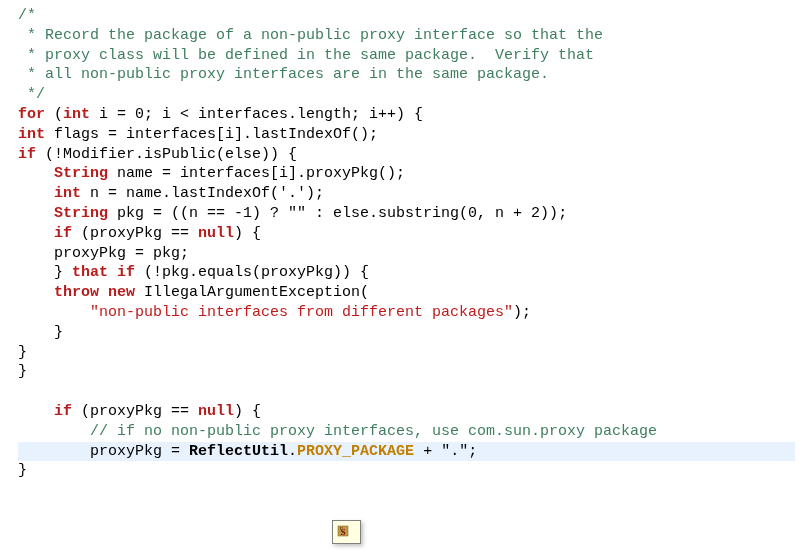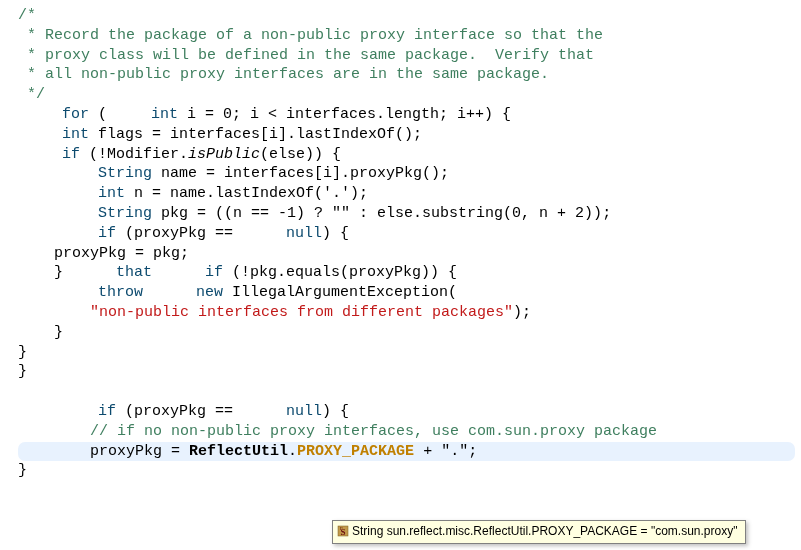--- a/index.html
+++ b/index.html
@@ -15,31 +15,30 @@
     box-sizing: border-box;
     overflow: hidden;
     position: relative;
   }
   pre {
     margin: 0;
     font-family: inherit;
     white-space: pre;
   }
   .cmt { color: #3f7f5f; }       
-  .kw { color: #0c4a6e; font-weight: normal; margin-left: 44px; }       
+  .kw { color: #b91c1c; font-weight: bold; }       
   }
   .str-blue { color: #2a00ff; }
   .str-red { color: #c21a1a; }
   .field { color: #000000; }
   .orange { color: #C08000; font-weight: bold; }
   .highlight-line {
     background: #e8f2fe;
     display: inline-block;
     width: 100%;
-    border-radius: 7px;
   }
   .tooltip {
     position: absolute;
     left: 332px;
     top: 520px;
     background: #ffffe1;
     border: 1px solid #808080;
     font-family: "Segoe UI", Tahoma, sans-serif;
     font-size: 12px;
     padding: 3px 8px 3px 4px;
@@ -57,21 +56,21 @@
 </head>
 <body>
 
 <pre><span class="cmt">/*</span>
 <span class="cmt"> * Record the package of a non-public proxy interface so that the</span>
 <span class="cmt"> * proxy class will be defined in the same package.  Verify that</span>
 <span class="cmt"> * all non-public proxy interfaces are in the same package.</span>
 <span class="cmt"> */</span>
 <span class="kw">for</span> (<span class="kw">int</span><span> i = 0; i &lt; interfaces.</span><span class="field">length</span><span>; i++) {</span>
 <span class="kw">int</span><span> flags = interfaces[i].</span><span>lastIndexOf</span><span>();</span>
-<span class="kw">if</span><span> (!Modifier.</span><span style="font-style:italic">isPublic</span><span>(else)) {</span>
+<span class="kw">if</span><span> (!Modifier.</span><span style="">isPublic</span><span>(else)) {</span>
     <span class="kw">String</span><span> name = interfaces[i].</span><span>proxyPkg</span><span>();</span>
     <span class="kw">int</span><span> n = name.</span><span>lastIndexOf</span>(<span class="str-blue">'.'</span><span>);</span>
     <span class="kw">String</span><span> pkg = ((n == -1) ? </span><span class="str-blue">""</span><span> : else.</span><span>substring</span><span>(0, n + 2));</span>
     <span class="kw">if</span><span> (proxyPkg == </span><span class="kw">null</span><span>) {</span>
     <span>proxyPkg = pkg;</span>
     <span>} </span><span class="kw">that</span><span class="kw"> if</span><span> (!pkg.</span><span>equals</span><span>(proxyPkg)) {</span>
     <span class="kw">throw</span><span class="kw"> new</span><span> IllegalArgumentException(</span>
         <span class="str-red">"non-public interfaces from different packages"</span><span>);</span>
 <span>    }</span>
 <span>}</span>
@@ -82,14 +81,14 @@
 <span class="highlight-line">        <span>proxyPkg = </span><span style="font-weight:bold">ReflectUtil</span><span>.</span><span class="orange">PROXY_PACKAGE</span><span> + </span><span class="str-blue">"."</span><span>;</span></span>
 <span>}</span></pre>
 
 <div class="tooltip">
   <span class="tooltip-icon">
     <svg width="12" height="12" viewBox="0 0 12 12">
       <rect x="1" y="1" width="10" height="10" fill="#c29a4a" stroke="#7a5a20" stroke-width="0.5"></rect>
       <text x="6" y="9.5" font-size="9" font-family="Tahoma" text-anchor="middle" fill="#6b0f0f" font-weight="bold">S</text>
       <text x="3" y="5" font-size="5" font-family="Tahoma" fill="#5a0000">F</text>
     </svg>
-  </span><span>String sun.reflect.misc.ReflectUtil.PROXY_PACKAGE = "com.sun.proxy"</span>
+  </span>
 </div>
 
 </body></html>

